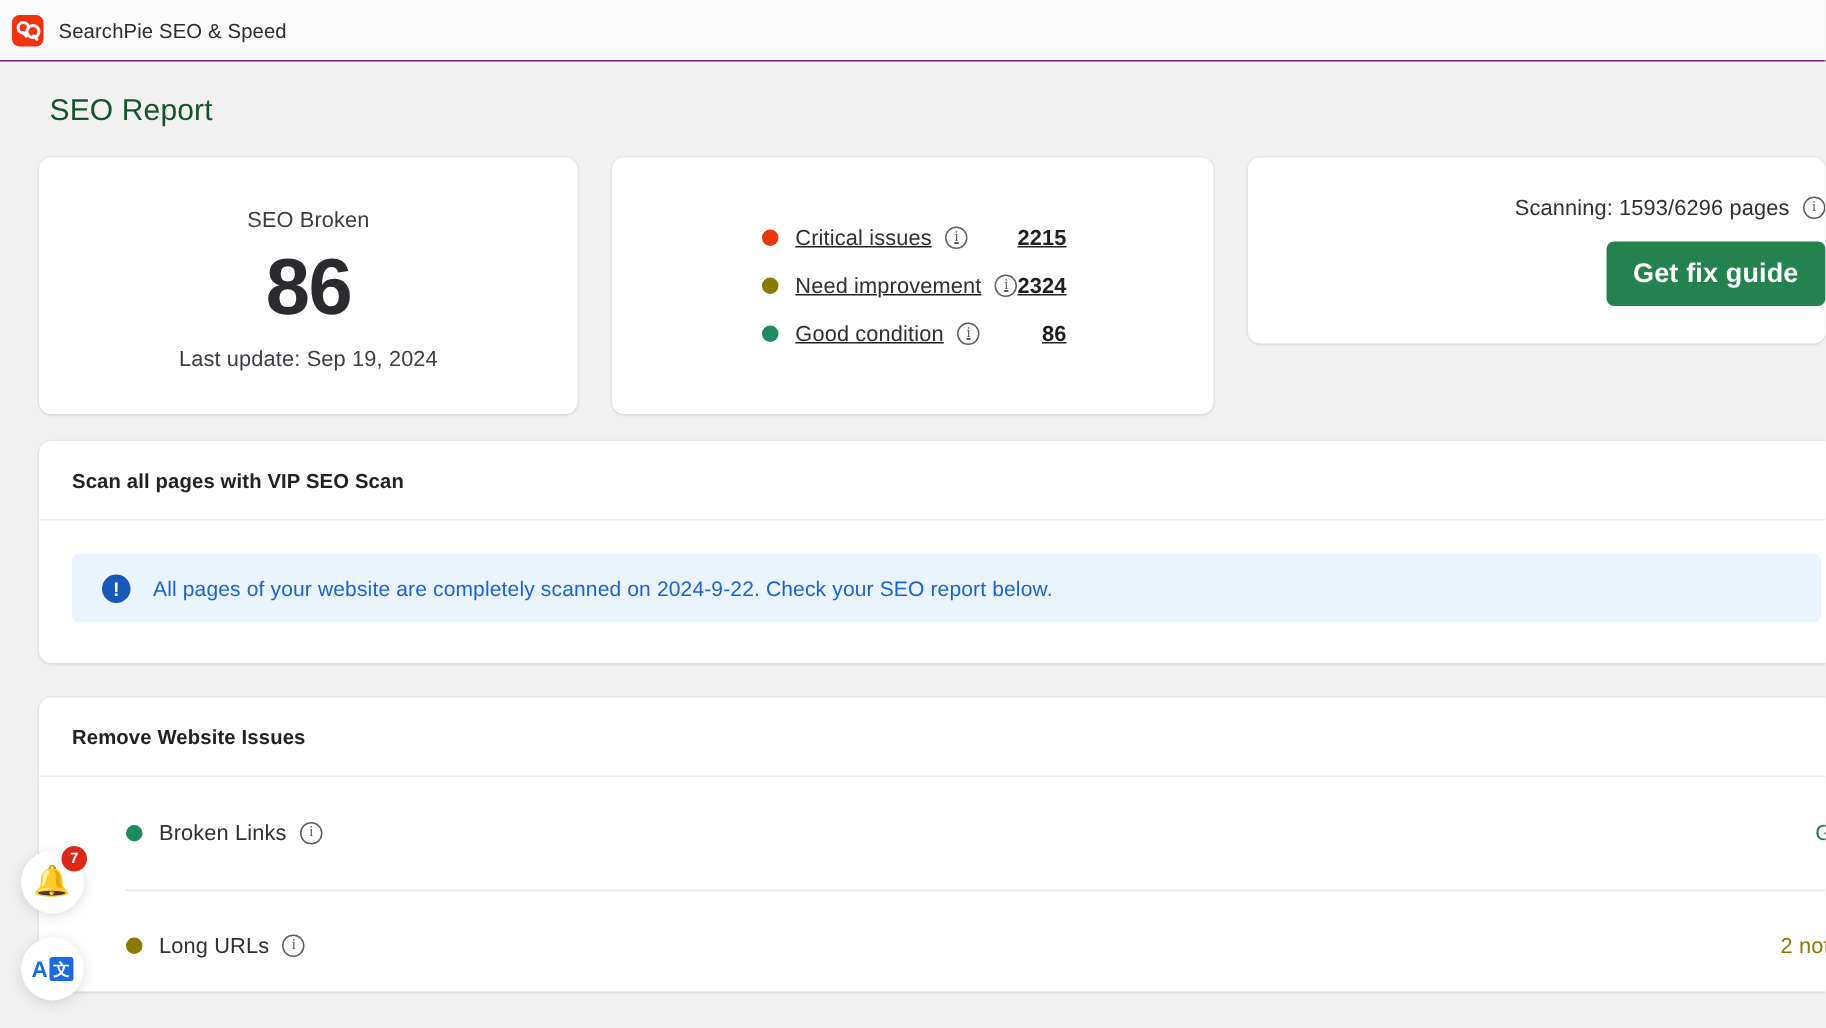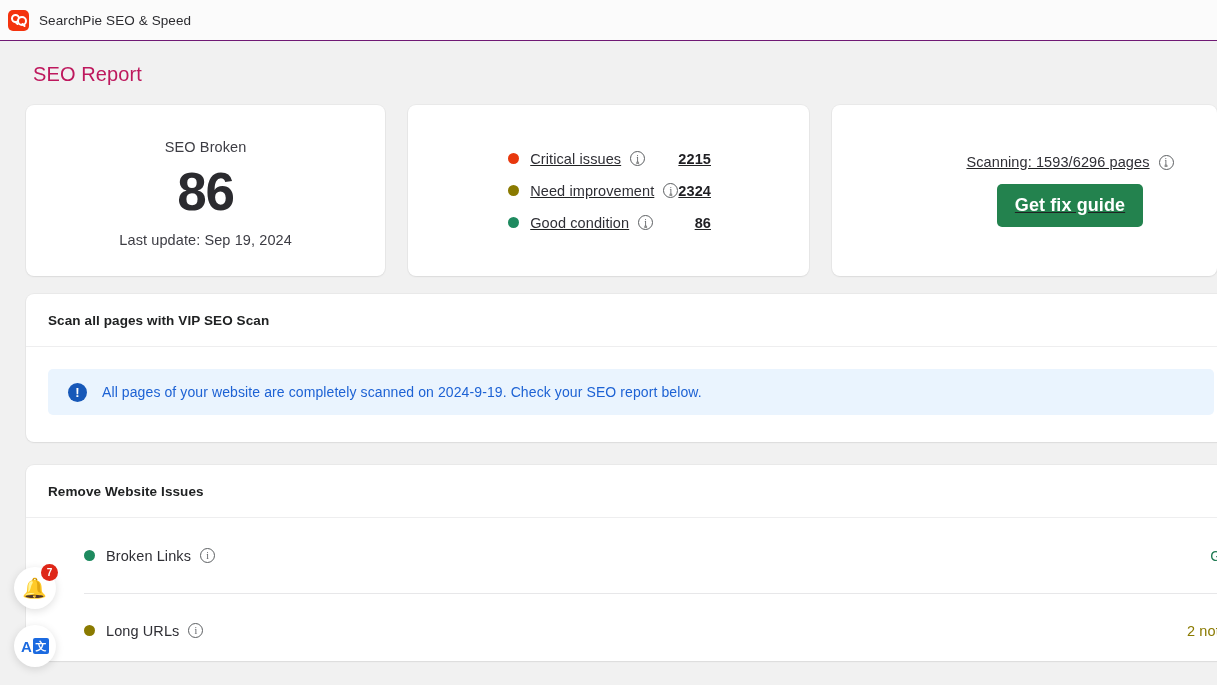--- a/index.html
+++ b/index.html
@@ -55,21 +55,21 @@
   .app-title {
     font-size: 13.5px;
     color: #2c2c30;
     letter-spacing: 0.1px;
   }
 
   
   .page-title {
     font-size: 20px;
     font-weight: 400;
-    color: #be185d;
+    color: #14532d;
     margin: 0;
     padding: 22px 0 0 33px;
     letter-spacing: 0.1px;
   }
 
   .cards-row {
     display: flex;
     gap: 23px;
     padding: 19px 0 0 26px;
     align-items: stretch;
@@ -159,28 +159,27 @@
     color: #5c5f62;
     line-height: 1;
     flex: 0 0 auto;
     margin-left: 9px;
     box-sizing: border-box;
   }
   .info-icon i { transform: translateY(-0.5px); font-style: normal; }
 
   .card-scan {
     width: 420px;
-    height: 171px;
+    height: 124px;
     display: flex;
     flex-direction: column;
-    align-items: center;
+    align-items: flex-end;
     justify-content: center;
     padding-left: 91px;
     box-sizing: border-box;
-    text-decoration: underline;
   }
   .scan-line {
     display: flex;
     align-items: center;
     font-size: 14.5px;
     color: #2f2f35;
     white-space: nowrap;
     letter-spacing: 0.1px;
   }
   .btn-primary {
@@ -399,21 +398,21 @@
     </div>
     <button class="btn-primary">Get fix guide</button>
   </div>
 
 </div>
 
 <div class="panel panel-vip">
   <div class="panel-head">Scan all pages with VIP SEO Scan</div>
   <div class="banner">
     <span class="banner-icon">!</span>
-    <span class="banner-text">All pages of your website are completely scanned on 2024-9-19. Check your SEO report below.</span>
+    <span class="banner-text">All pages of your website are completely scanned on 2024-9-22. Check your SEO report below.</span>
   </div>
 </div>
 
 <div class="panel panel-issues">
   <div class="panel-head">Remove Website Issues</div>
 
   <div class="issue-row">
     <span class="dot" style="background:#1e8a5f"></span>
     <span class="issue-label">Broken Links</span>
     <span class="info-icon">

